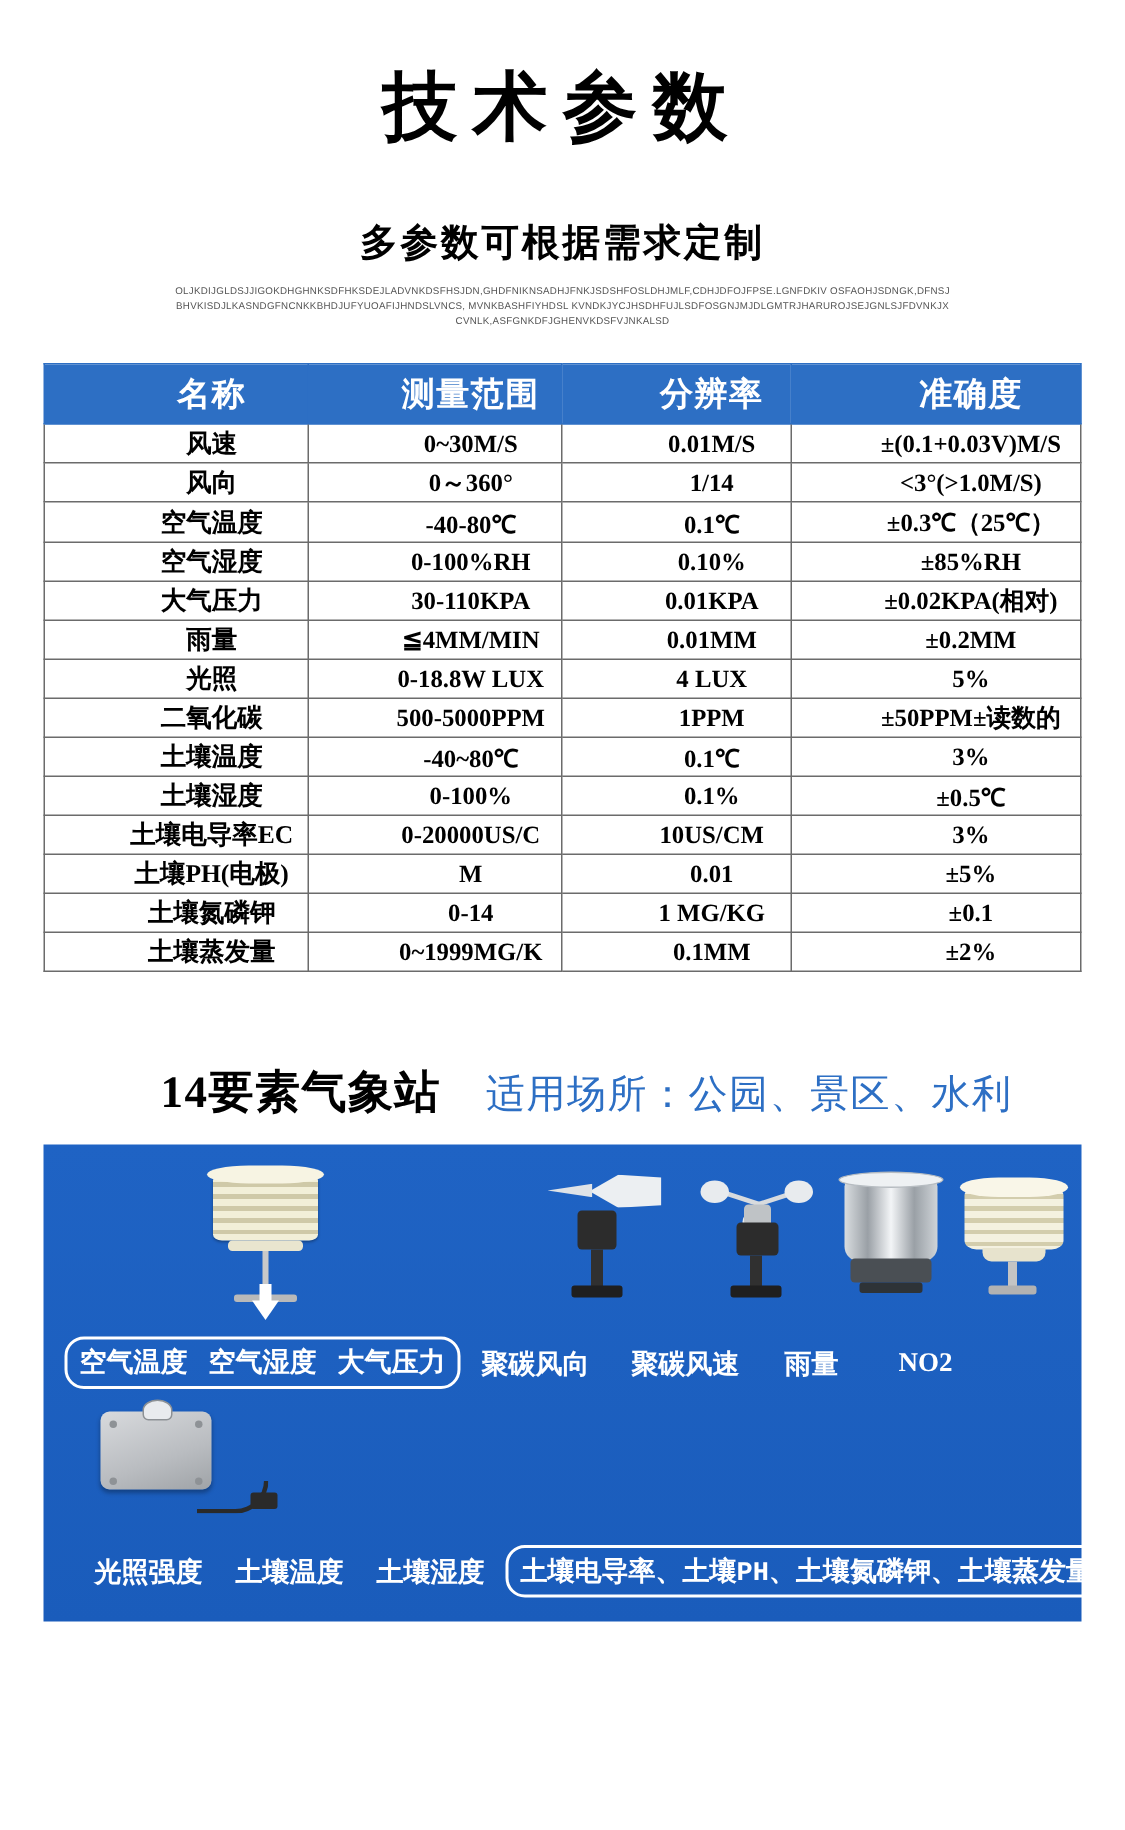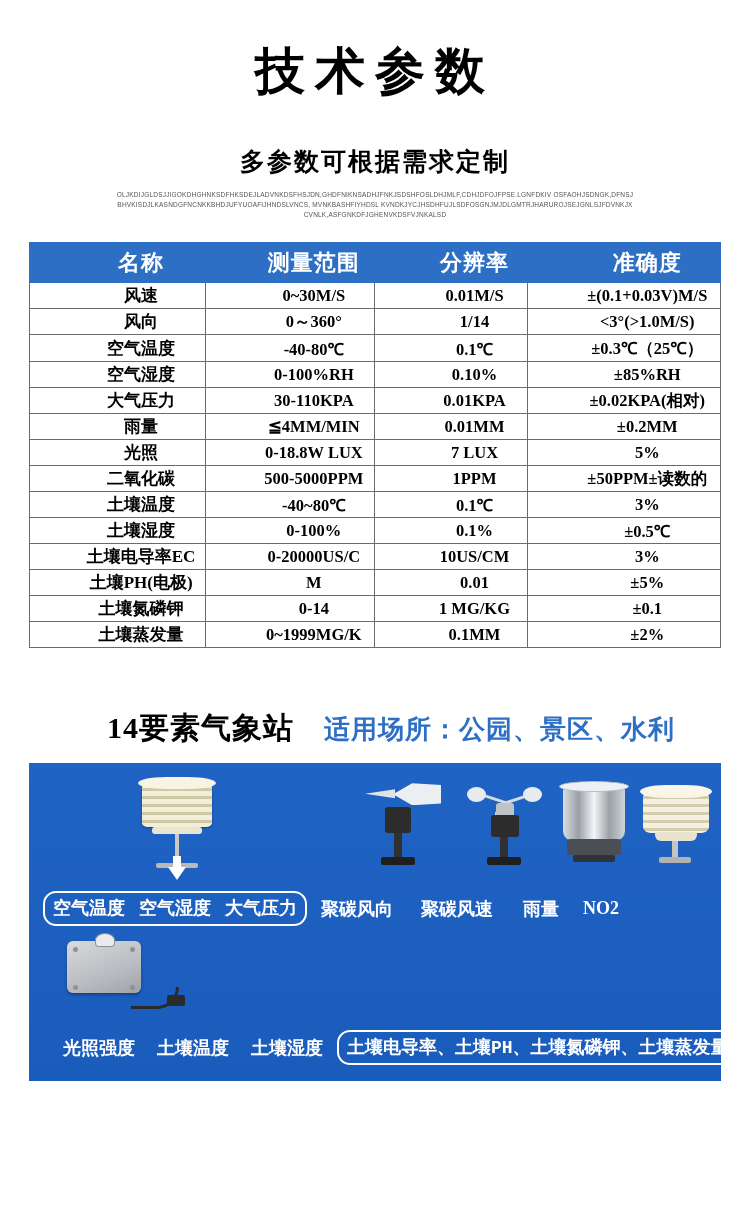--- a/index.html
+++ b/index.html
@@ -99,21 +99,21 @@
   }
   .prod-heading .main {
     font-family: "Liberation Serif", serif;
     font-weight: bold;
     font-size: 30px;
     color: #000;
     letter-spacing: 1px;
   }
   .prod-heading .sub {
     font-family: "Liberation Serif", serif;
-    font-weight: bold;
+    font-weight: normal;
     font-size: 26px;
     color: #2d6fc4;
     letter-spacing: 1px;
   }
 
   
   .blue-panel {
     margin: 14px auto 0 auto;
     width: 692px;
     height: 318px;
@@ -341,21 +341,21 @@
         </tr>
       <tr>
           <td>雨量</td>
           <td>≦4MM/MIN</td>
           <td>0.01MM</td>
           <td>±0.2MM</td>
         </tr>
       <tr>
           <td>光照</td>
           <td>0-18.8W LUX</td>
-          <td>7 LUX</td>
+          <td>4 LUX</td>
           <td>5%</td>
         </tr>
       <tr>
           <td>二氧化碳</td>
           <td>500-5000PPM</td>
           <td>1PPM</td>
           <td>±50PPM±读数的</td>
         </tr>
       <tr>
           <td>土壤温度</td>
@@ -461,21 +461,21 @@
 
   <div class="labels-1">
     <div class="pill" style="margin-left:14px;">
       <span>空气温度</span>
       <span>空气湿度</span>
       <span>大气压力</span>
     </div>
     <span class="plainlabel" style="margin-left:14px;">聚碳风向</span>
     <span class="plainlabel" style="margin-left:28px;">聚碳风速</span>
     <span class="plainlabel" style="margin-left:30px;">雨量</span>
-    <span class="plainlabel" style="margin-left:24px;">NO2</span>
+    <span class="plainlabel" style="margin-left:40px;">NO2</span>
   </div>
 
   <div class="dev" style="left:38px; top:168px;">
     <div class="lightbox">
       <div class="box"></div>
         <div class="dome"></div>
       <div class="screw s1"></div>
         <div class="screw s2"></div>
         <div class="screw s3"></div>
         <div class="screw s4"></div>

